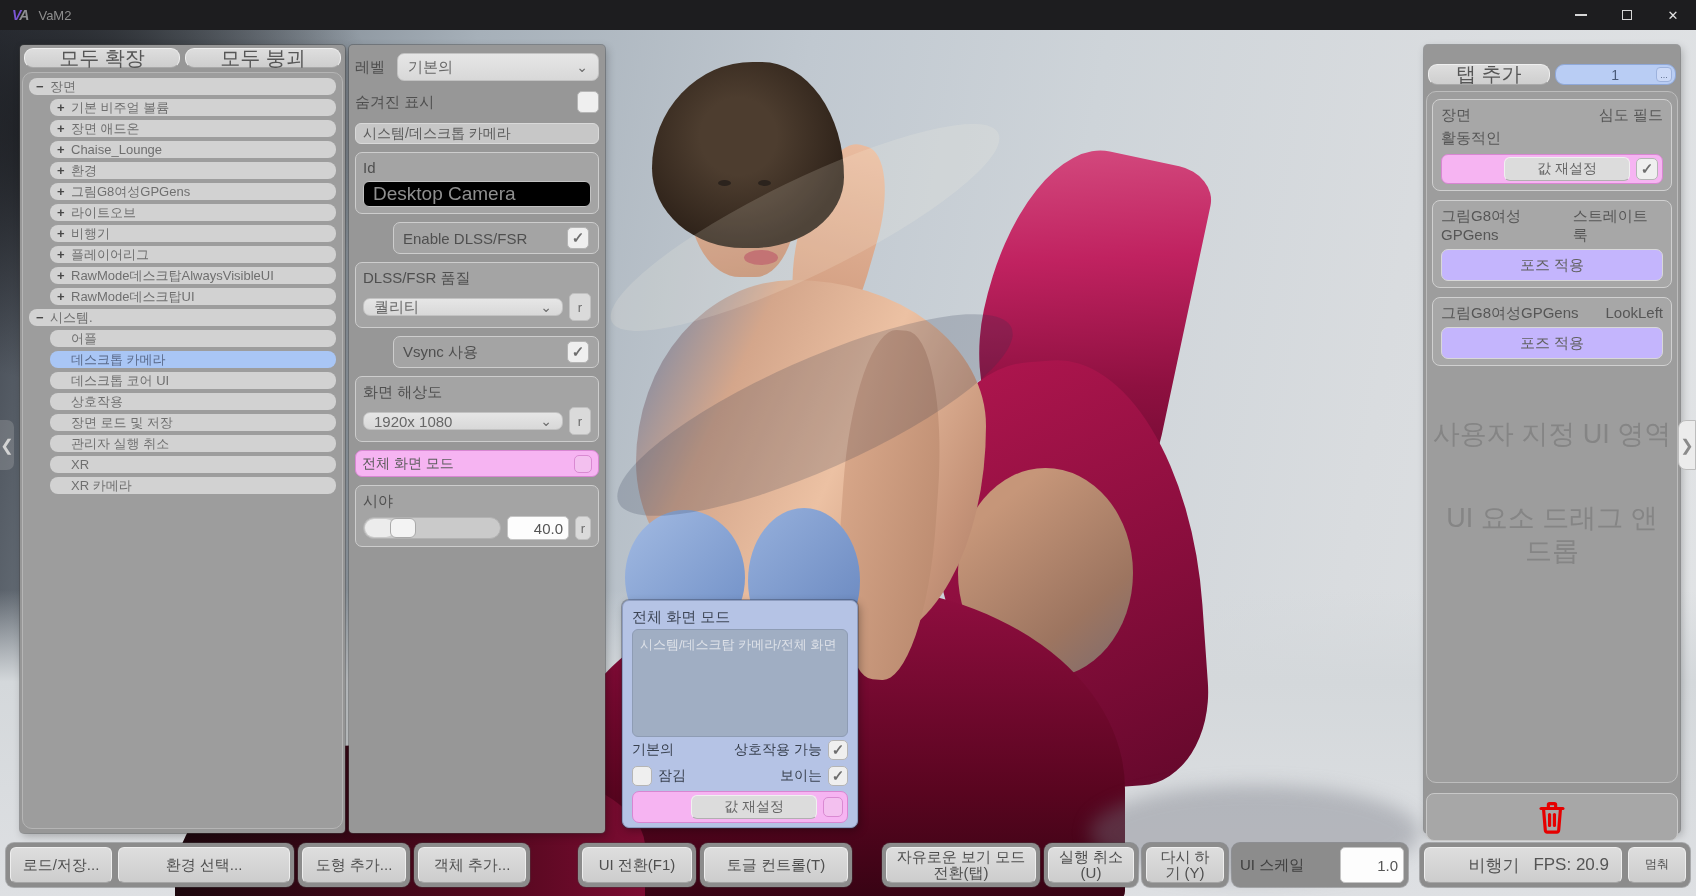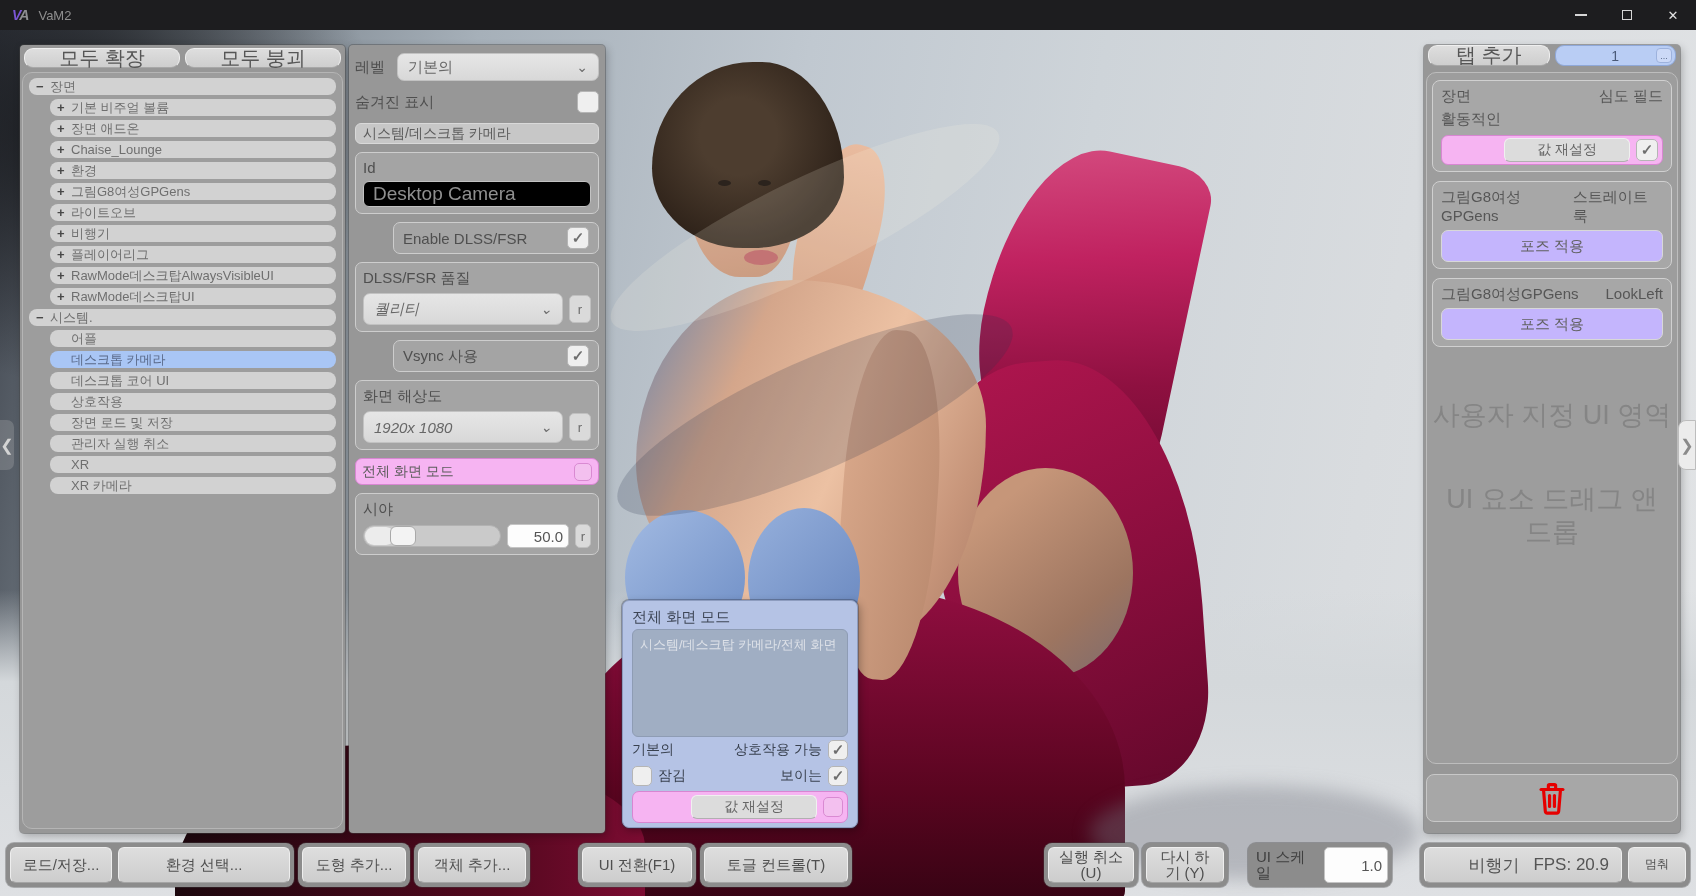--- a/index.html
+++ b/index.html
@@ -100,21 +100,21 @@
   .sec-header{height:21px;background:#c7c7c7;border:1px solid #d9d9d9;border-radius:6px;
     display:flex;align-items:center;padding:0 7px;font-size:14px;color:#5c5c5c;margin-bottom:8px;}
   .card{background:#a4a4a4;border:1px solid #cdcdcd;border-radius:7px;padding:6px 7px;margin-bottom:8px;}
   .card .mlabel{display:block;margin-bottom:5px;}
   .card.inline{display:flex;align-items:center;padding:4px 9px;margin-left:38px;}
   .card.inline .mlabel{margin:0;}
   .spacer{flex:1;}
   .text-input{height:26px;background:#000000;border:1px solid #c2c2c2;border-radius:6px;
     display:flex;align-items:center;padding:0 9px;color:#8f8f8f;font-size:19px;}
   .ctrl-row{display:flex;gap:6px;align-items:center;}
-  .ctrl-row .dropdown{flex:1;height:32px;font-style:italic;}
+  .ctrl-row .dropdown{flex:1;height:18px;}
   .fullscreen-row{height:27px;padding:0 6px;margin-bottom:8px;display:flex;align-items:center;
     font-size:14px;color:#5c5c5c;}
   .slider{flex:1;height:22px;background:#cacaca;border:1px solid #b2b2b2;border-radius:11px;position:relative;}
   .slider .fill{position:absolute;left:1px;top:1px;width:22%;height:18px;background:#ececec;border-radius:10px;}
   .slider .handle{position:absolute;left:19%;top:0px;width:26px;height:20px;background:#f3f3f3;
     border:1px solid #a9a9a9;border-radius:6px;}
   .num-box{width:62px;height:24px;background:#fdfdfd;border:1px solid #c4c4c4;border-radius:5px;
     display:flex;align-items:center;justify-content:flex-end;padding:0 5px;font-size:15px;color:#555;}
   .watermark{position:absolute;left:0;right:0;top:448px;z-index:0;text-align:center;
     font-size:28px;color:#767676;opacity:.6;}
@@ -127,21 +127,21 @@
   .popup-list{height:108px;background:#a0aec3;border:1px solid #8e9cb4;border-radius:6px;padding:6px 7px;}
   .popup-item{font-size:13px;color:#dde1e8;}
   .popup-row{height:26px;display:flex;align-items:center;font-size:14px;color:#39414f;gap:6px;}
   .popup-row .cb{width:20px;height:20px;}
   .popup-foot{height:32px;margin-top:2px;padding:0 4px;display:flex;align-items:center;justify-content:flex-end;gap:6px;}
   .reset-btn{width:126px;height:24px;background:#dcdcdc;border:1px solid #f0f0f0;border-bottom-color:#b0b0b0;
     border-radius:6px;display:flex;align-items:center;justify-content:center;font-size:14px;color:#666;}
   .popup-foot .cb{width:20px;height:20px;}
 
   
-  .right-panel{left:1424px;top:45px;width:256px;height:788px;padding:0 2px;}
+  .right-panel{left:1424px;top:45px;width:256px;height:788px;padding:19px 2px;}
   .rp-top{display:flex;gap:5px;margin:0 2px 6px 2px;height:21px;}
   .rp-top .btn{flex:1;border-radius:9px;}
   .tab-field{flex:1;background:#b9cdf4;border:1px solid #8fa8d8;border-radius:9px;display:flex;
     align-items:center;justify-content:center;position:relative;font-size:14px;color:#4a5a78;}
   .tab-more{position:absolute;right:3px;top:2px;width:16px;height:15px;background:#ccd9f7;border:1px solid #9db2dd;
     border-radius:4px;font-size:9px;color:#5a6a8a;display:flex;align-items:center;justify-content:center;}
   .rp-scroll{height:692px;background:#9d9d9d;border:1px solid #bdbdbd;border-radius:10px;padding:7px 5px;position:relative;}
   .rcard{background:#a7a7a7;border:1px solid #d0d0d0;border-radius:8px;padding:6px 8px;margin-bottom:9px;}
   .rcard-head{display:flex;justify-content:space-between;font-size:15px;color:#565656;margin-bottom:4px;}
   .rcard .sub{font-size:15px;color:#565656;margin-bottom:6px;}
@@ -164,21 +164,21 @@
   .bottom-bar{position:absolute;left:0;top:843px;width:1696px;height:48px;z-index:30;}
   .bgroup{position:absolute;top:0;height:44px;background:#8c8c8c;border-radius:8px;padding:4px;display:flex;gap:6px;
     box-shadow:0 0 0 1px rgba(70,70,70,.35);}
   .bbtn{flex:1;background:linear-gradient(#dedede,#cdcdcd);border:1px solid #eee;border-bottom-color:#a5a5a5;
     border-radius:6px;display:flex;align-items:center;justify-content:center;text-align:center;
     font-size:15px;line-height:1.1;color:#4f4f4f;padding:0 8px;}
   .g1{left:6px;width:288px;} .g1 .b1{flex:0 0 102px;}
   .g2{left:298px;width:112px;} .g3{left:414px;width:116px;}
   .g4{left:578px;width:118px;} .g5{left:700px;width:152px;}
   .g6{left:882px;width:158px;} .g7{left:1044px;width:94px;} .g8{left:1142px;width:86px;}
-  .g9{left:1232px;width:144px;margin-left:16px;}
+  .g9{left:1232px;width:176px;}
   .g9 .ui-scale-label{flex:1;display:flex;align-items:center;font-size:15px;line-height:1.1;color:#3f3f3f;padding-left:4px;}
   .g9 .num-box{width:64px;height:36px;align-self:center;}
   .g10{left:1420px;width:270px;}
   .fps-box{flex:1;background:linear-gradient(#dedede,#cdcdcd);border:1px solid #eee;border-bottom-color:#a5a5a5;
     border-radius:6px;display:flex;align-items:center;justify-content:flex-end;gap:14px;padding:0 12px;
     font-size:17px;color:#555;}
   .stop-btn{flex:0 0 58px;font-size:12px;}
 </style>
 </head>
 <body>
@@ -368,21 +368,21 @@
         <span class="spacer"></span>
         <span class="cb pink" style="width:18px;height:18px;"></span>
       </div>
       <div class="card">
         <span class="mlabel">시야</span>
         <div class="ctrl-row">
           <div class="slider">
             <div class="fill"></div>
             <div class="handle"></div>
           </div>
-          <div class="num-box">50.0</div>
+          <div class="num-box">40.0</div>
           <div class="rbtn" style="height:24px;width:16px;">r</div>
         </div>
       </div>
     </div>
   </div>
 
   <div class="popup">
     <div class="popup-title">전체 화면 모드</div>
     <div class="popup-list">
       <div class="popup-item">시스템/데스크탑 카메라/전체 화면</div>
@@ -469,20 +469,23 @@
       </div>
     <div class="bgroup g3">
         <div class="bbtn">객체 추가...</div>
       </div>
     <div class="bgroup g4">
         <div class="bbtn">UI 전환(F1)</div>
       </div>
     <div class="bgroup g5">
         <div class="bbtn">토글 컨트롤(T)</div>
       </div>
+    <div class="bgroup g6">
+        <div class="bbtn">자유로운 보기 모드 전환(탭)</div>
+      </div>
     <div class="bgroup g7">
         <div class="bbtn">실행 취소 (U)</div>
       </div>
     <div class="bgroup g8">
         <div class="bbtn">다시 하기 (Y)</div>
       </div>
     <div class="bgroup g9">
       <div class="ui-scale-label">UI 스케일</div>
       <div class="num-box">1.0</div>
     </div>

